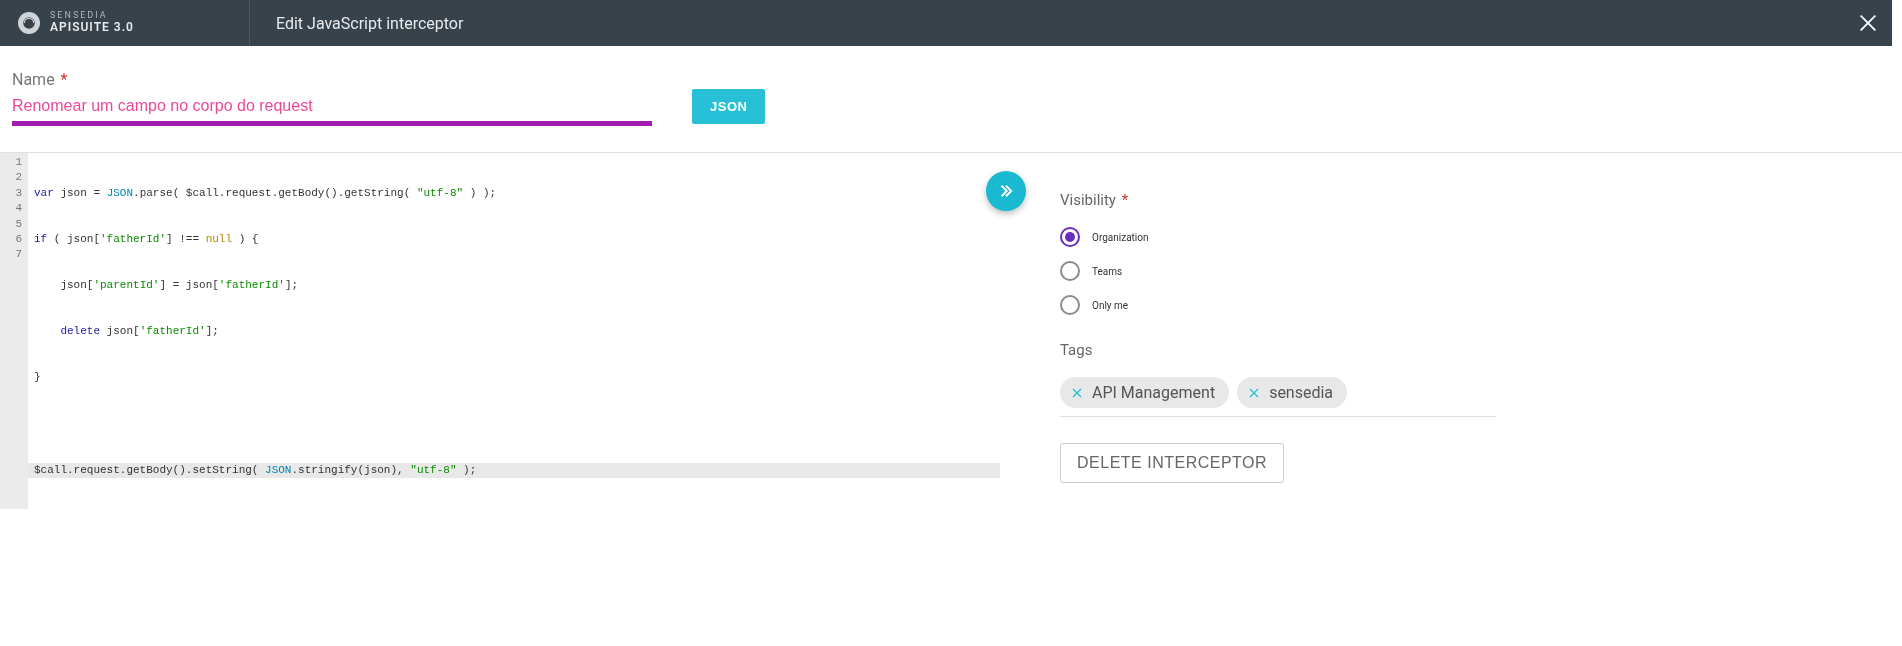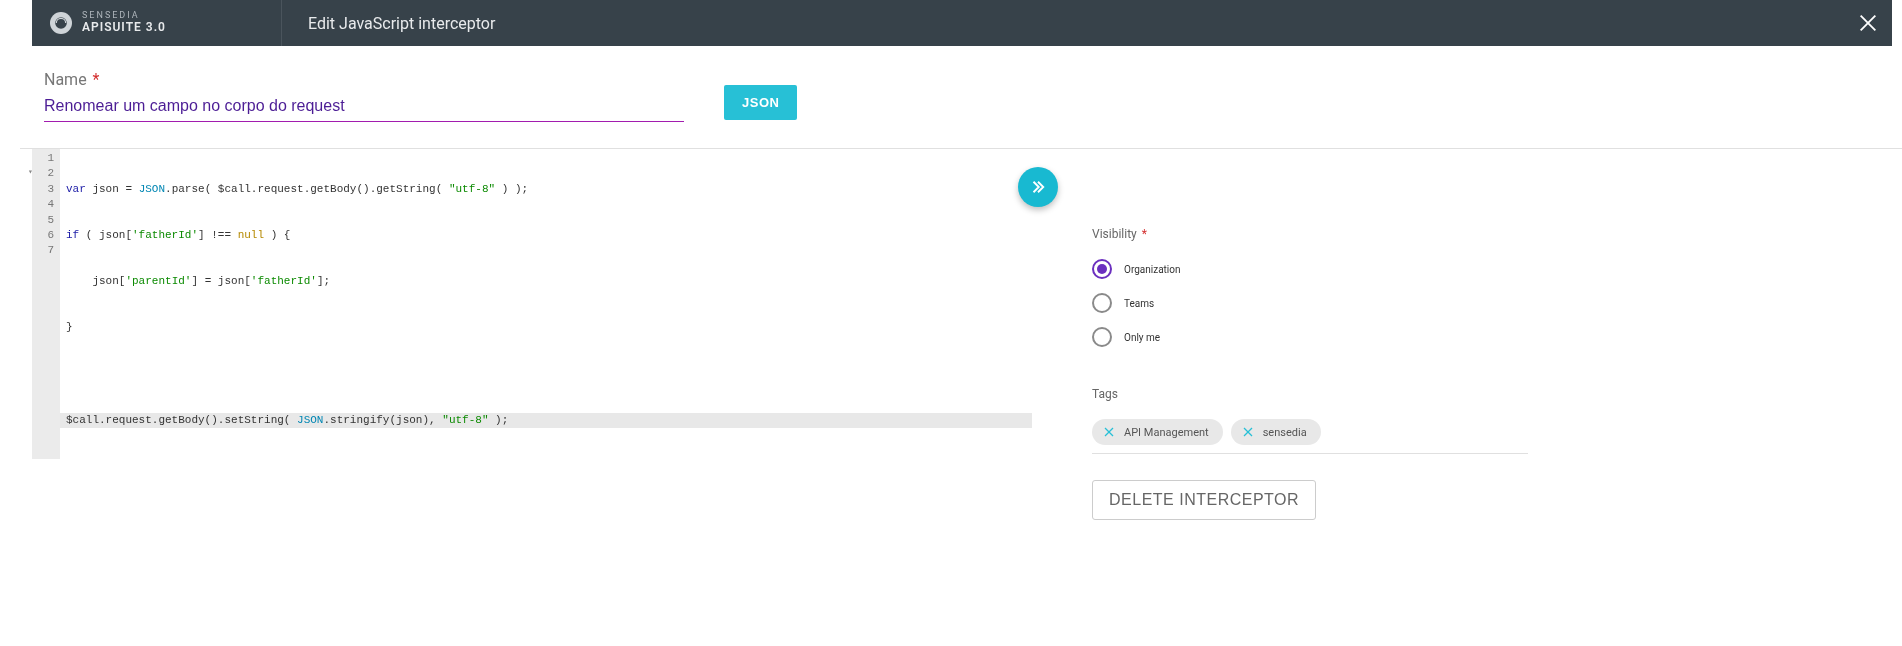--- a/index.html
+++ b/index.html
@@ -1,36 +1,36 @@
 <!DOCTYPE html>
 <html><head>
 <meta charset="utf-8">
 <style>
   * { box-sizing: border-box; margin: 0; padding: 0; }
   html, body { width: 100%; height: 100%; font-family: -apple-system, BlinkMacSystemFont, "Segoe UI", Roboto, Arial, sans-serif; background: #fff; color: #333; }
-  .page { width: 1892px; padding-left: 32px; }
+  .page { width: 1892px; }
 
   
   .header { height: 46px; background: #37424a; display: flex; align-items: center; color: #cfd4d8; position: relative; }
   .brand { display: flex; align-items: center; gap: 10px; padding-left: 18px; width: 250px; height: 100%; border-right: 1px solid #4a545c; }
   .brand-logo { width: 22px; height: 22px; border-radius: 50%; background: #cfd4d8; display: flex; align-items: center; justify-content: center; color: #37424a; font-size: 14px; font-weight: bold; }
   .brand-text { display: flex; flex-direction: column; line-height: 1.1; }
   .brand-top { font-size: 9px; letter-spacing: 2px; color: #aeb5bb; }
   .brand-bottom { font-size: 12px; letter-spacing: 1px; font-weight: 600; color: #e8eaec; }
   .header-title { padding-left: 26px; font-size: 16px; font-weight: 400; color: #e8eaec; }
   .header-close { position: absolute; right: 12px; top: 50%; transform: translateY(-50%); width: 24px; height: 24px; display: flex; align-items: center; justify-content: center; cursor: pointer; }
   .header-close svg { width: 22px; height: 22px; stroke: #fff; stroke-width: 2; }
 
   
   .body { padding: 24px 12px 0 12px; }
   .top-row { display: flex; align-items: flex-end; gap: 40px; padding-bottom: 20px; }
   .field-name { flex: 0 0 640px; }
   .field-label { font-size: 16px; color: #777; margin-bottom: 4px; display: block; }
   .req { color: #d32f2f; margin-left: 2px; }
-  .field-input { width: 100%; border: none; border-bottom: 1px solid #a21caf; font-size: 16px; padding: 4px 0 6px 0; outline: none; color: #4c1d95; background: transparent; }
+  .field-input { width: 100%; border: none; border-bottom: 5px solid #a21caf; font-size: 16px; padding: 4px 0 6px 0; outline: none; color: #ec4899; background: transparent; }
   .abort-wrap { display: flex; align-items: center; gap: 10px; margin-bottom: 6px; flex: 1; padding-left: 260px; }
   .abort-box { width: 18px; height: 18px; border: 2px solid #333; background: #fff; cursor: pointer; }
   .abort-label { font-size: 14px; color: #333; }
   .save-btn { background: #27c0d6; color: #fff; border: none; border-radius: 2px; padding: 10px 18px; font-size: 13px; font-weight: 600; letter-spacing: 0.5px; cursor: pointer; margin-bottom: 2px; margin-right: 2px; }
 
   .divider { height: 1px; background: #e0e0e0; margin: 6px -12px 0 -12px; }
 
   
   .main { display: flex; align-items: flex-start; }
 
@@ -45,30 +45,30 @@
   .kw { color: #1a1aa6; }
   .type { color: #0086b3; }
   .str { color: #0b8a00; }
   .null { color: #b58900; }
 
   .expand-btn { position: absolute; left: 986px; top: 18px; width: 40px; height: 40px; border-radius: 50%; background: #18b9d1; display: flex; align-items: center; justify-content: center; cursor: pointer; box-shadow: 0 3px 6px rgba(0,0,0,0.25); }
   .expand-btn svg { width: 18px; height: 18px; stroke: #fff; stroke-width: 2.5; fill: none; }
 
   
   .right-panel { flex: 1; padding: 38px 24px 0 60px; max-width: 520px; }
-  .section-title { font-size: 12px; color: #666; margin-bottom: 18px; margin-top: 40px; }
+  .section-title { font-size: 15px; color: #666; margin-bottom: 18px; }
   .radio-group { display: flex; flex-direction: column; gap: 14px; margin-bottom: 26px; }
   .radio-item { display: flex; align-items: center; gap: 12px; cursor: pointer; }
   .radio-outer { width: 20px; height: 20px; border-radius: 50%; border: 2px solid #8a8a8a; display: flex; align-items: center; justify-content: center; flex-shrink: 0; }
   .radio-outer.checked { border-color: #6b2fbf; }
   .radio-inner { width: 10px; height: 10px; border-radius: 50%; background: #6b2fbf; }
   .radio-label { font-size: 10px; color: #333; }
 
   .tags-row { display: flex; gap: 8px; flex-wrap: wrap; margin-bottom: 8px; }
-  .tag-chip { display: flex; align-items: center; gap: 8px; background: #e8e8e8; border-radius: 16px; padding: 6px 14px 6px 10px; font-size: 11px; color: #555; text-align: right; }
+  .tag-chip { display: flex; align-items: center; gap: 8px; background: #e8e8e8; border-radius: 16px; padding: 6px 14px 6px 10px; font-size: 16px; color: #555; text-align: right; }
   .tag-x { width: 14px; height: 14px; display: flex; align-items: center; justify-content: center; cursor: pointer; }
   .tag-x svg { width: 12px; height: 12px; stroke: #27c0d6; stroke-width: 2.5; }
   .tags-divider { height: 1px; background: #e0e0e0; margin-bottom: 26px; }
 
   .delete-btn { border: 1px solid #ccc; background: #fff; color: #666; font-size: 16px; letter-spacing: 0.5px; padding: 10px 16px; border-radius: 3px; cursor: pointer; font-weight: 500; }
 </style>
 </head>
 <body>
 <div class="page">
 
@@ -115,20 +115,21 @@
       <div>3</div>
       <div>4</div>
       <div>5</div>
       <div>6</div>
       <div>7</div>
     </div>
     <div class="code">
       <div class="line"><span class="kw">var</span><span> json = </span><span class="type">JSON</span><span>.parse( $call.request.getBody().getString( </span><span class="str">"utf-8"</span><span> ) );</span></div>
       <div class="line"><span class="kw">if</span><span> ( json[</span><span class="str">'fatherId'</span><span>] !== </span><span class="null">null</span><span> ) {</span></div>
       <div class="line"><span>    json[</span><span class="str">'parentId'</span><span>] = json[</span><span class="str">'fatherId'</span><span>];</span></div>
+      <div class="line"><span>    </span><span class="kw">delete</span><span> json[</span><span class="str">'fatherId'</span><span>];</span></div>
       <div class="line"><span>}</span></div>
       <div class="line"><span></span></div>
       <div class="line active"><span>$call.request.getBody().setString( </span><span class="type">JSON</span><span>.stringify(json), </span><span class="str">"utf-8"</span><span> );</span></div>
     </div>
     <div class="expand-btn">
       <svg viewBox="0 0 24 24">
             <polyline points="6,5 13,12 6,19"></polyline>
             <polyline points="12,5 19,12 12,19"></polyline>
           </svg>
     </div>

